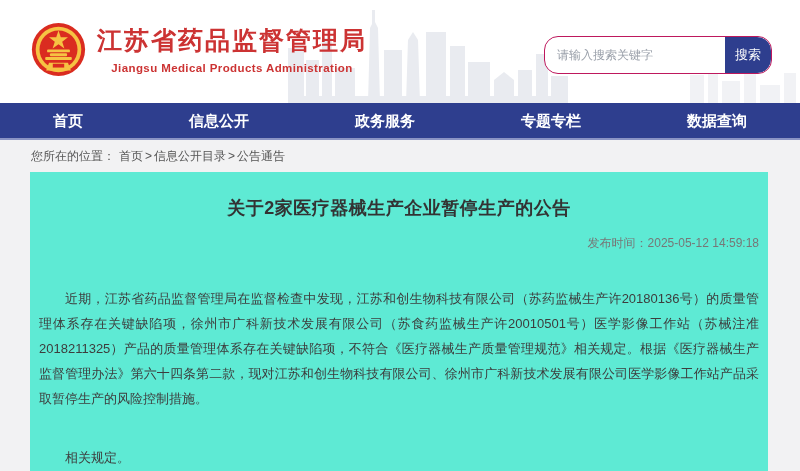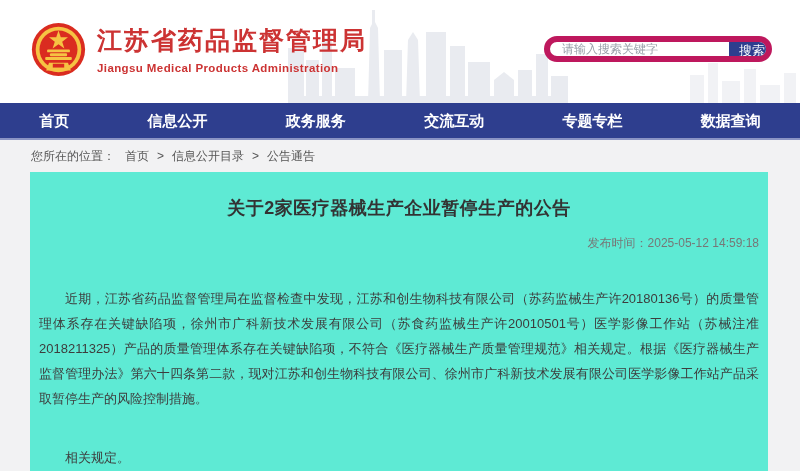--- a/index.html
+++ b/index.html
@@ -24,27 +24,27 @@
     display: flex; align-items: center; gap: 10px;
     cursor: pointer;
   }
   .emblem { width: 57px; height: 57px; flex: 0 0 auto; }
   .brand-text .cn {
     color: #cc3333; font-size: 25px; font-weight: bold;
     letter-spacing: 2px; line-height: 30px; white-space: nowrap;
   }
   .brand-text .en {
     color: #cc3333; font-size: 11.5px; font-weight: bold;
-    letter-spacing: 0.4px; margin-top: 7px; white-space: nowrap;
+    letter-spacing: 0.4px; margin-top: 7px; white-space: nowrap; text-align: center;
   }
   .search {
     position: absolute; right: 28px; top: 36px;
-    width: 228px; height: 26px;
+    width: 228px; height: 38px;
     display: flex; align-items: stretch;
-    border: 6px solid #be185d; border-radius: 14px;
+    border: 1px solid #be185d; border-radius: 14px;
     overflow: hidden; background: #fff;
   }
   .search input {
     flex: 1 1 auto; border: none; outline: none;
     padding: 0 12px; font-size: 12px; color: #333;
     font-family: "Liberation Sans", "DejaVu Sans", sans-serif;
     background: transparent;
   }
   .search input::placeholder { color: #9aa0aa; }
   .search button {
@@ -64,21 +64,21 @@
   }
   .nav-item {
     color: #ffffff; font-size: 15px; font-weight: bold;
     cursor: pointer; padding: 0 14px; line-height: 35px;
     white-space: nowrap;
   }
 
   
   .breadcrumb {
     height: 32px; display: flex; align-items: center;
-    padding-left: 31px; font-size: 12px; color: #555; gap: 6px;
+    padding-left: 31px; font-size: 12px; color: #555;
   }
   .breadcrumb .crumb-link { cursor: pointer; color: #555; }
   .breadcrumb .sep { margin: 0 2px; color: #555; }
   .breadcrumb .prefix { margin-right: 4px; }
 
   
   .card {
     margin-left: 30px; width: 738px; height: 299px;
     background: #5eead4; padding: 24px 9px 0 9px;
     overflow: hidden;
@@ -159,21 +159,20 @@
   <div class="search">
     <input type="text" value="" placeholder="请输入搜索关键字" style="">
     <button>搜索</button>
   </div>
 </div>
 
 <div class="nav">
   <div class="nav-item">首页</div>
   <div class="nav-item">信息公开</div>
   <div class="nav-item">政务服务</div>
-  <div class="nav-item">交流互动</div>
   <div class="nav-item">专题专栏</div>
   <div class="nav-item">数据查询</div>
 </div>
 
 <div class="breadcrumb">
   <span class="prefix">您所在的位置：</span>
   <span class="crumb-link">首页</span>
   <span class="sep">&gt;</span>
   <span class="crumb-link">信息公开目录</span>
   <span class="sep">&gt;</span>

